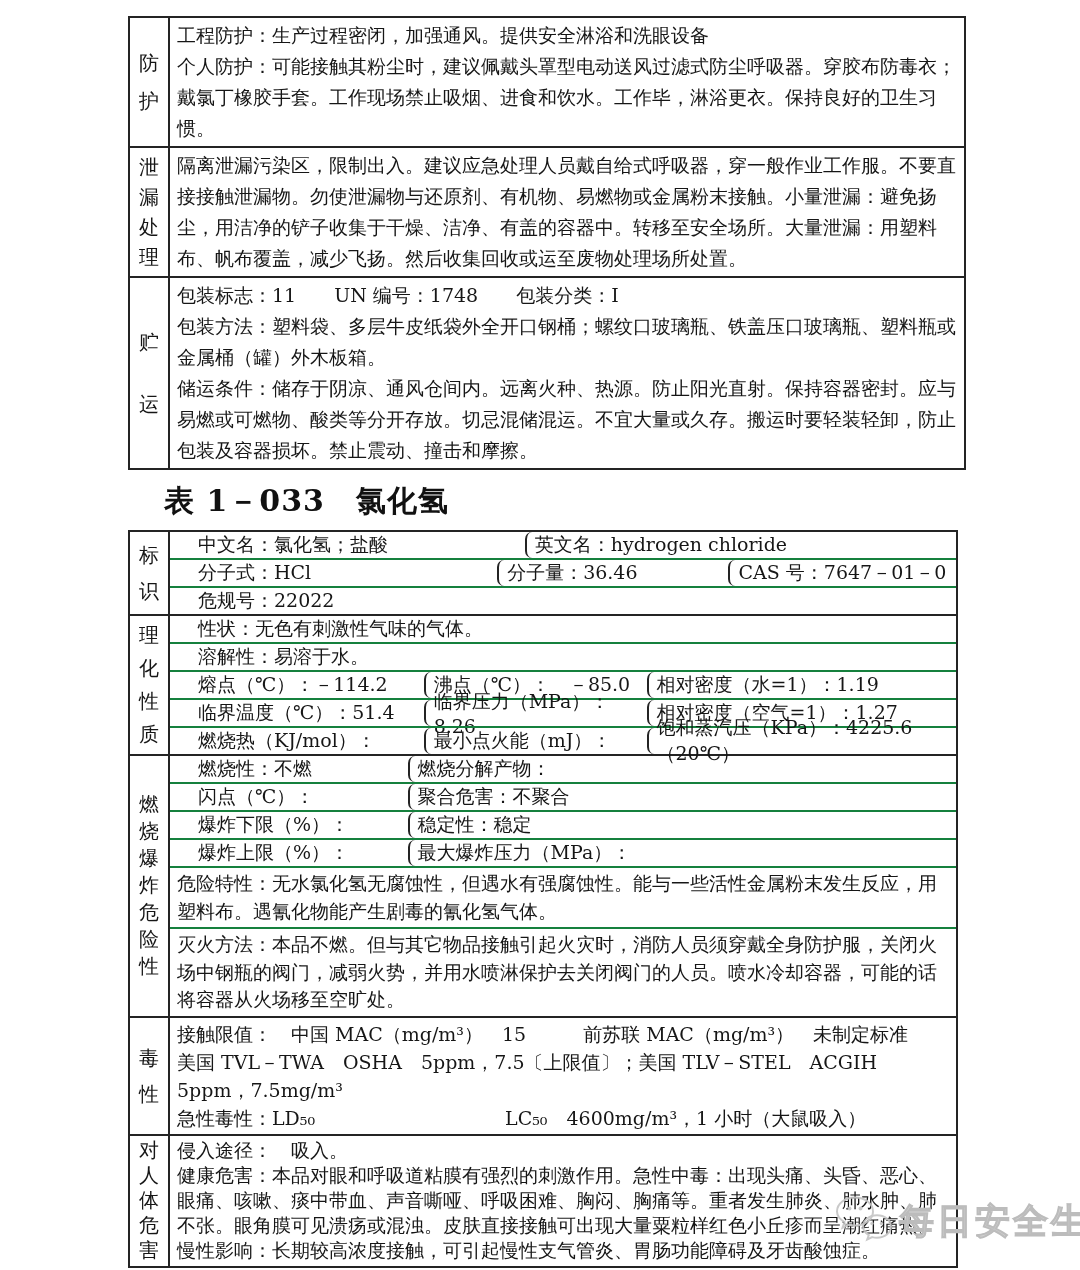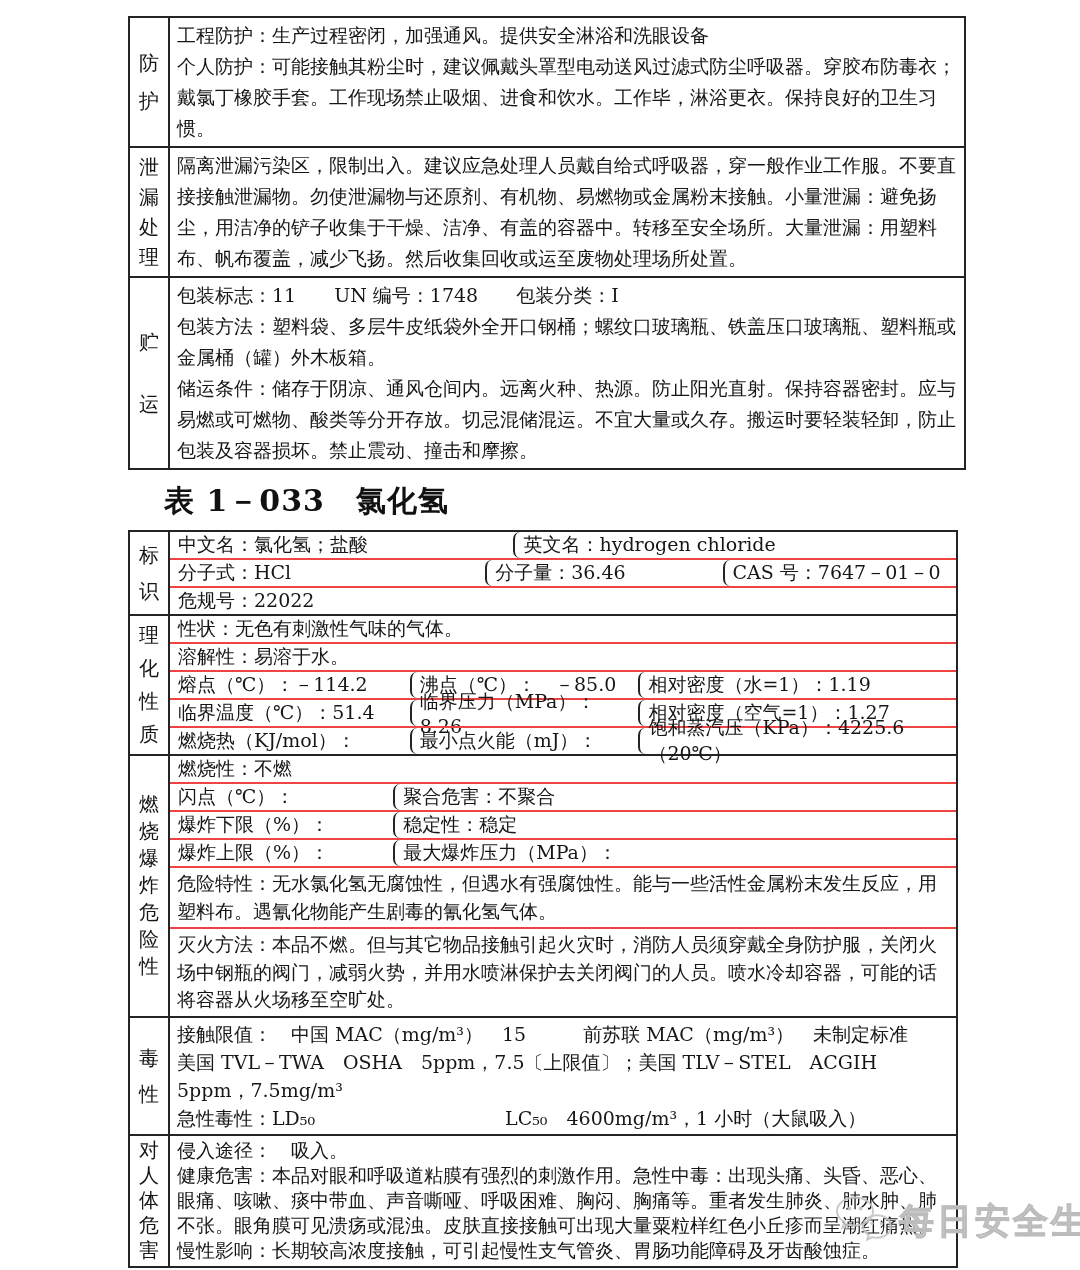--- a/index.html
+++ b/index.html
@@ -25,33 +25,33 @@
   .sec + .sec{border-top:2px solid #242424;}
   .lab{
     flex:0 0 38px;width:38px;
     border-right:2px solid #242424;
     display:flex;align-items:center;justify-content:center;
     text-align:center;white-space:pre-line;
     font-size:20px;
   }
   .rows{flex:1;display:flex;flex-direction:column;min-width:0;}
   .row{display:flex;align-items:stretch;}
-  .row + .row{border-top:2px solid #ef4444;}
+  .row + .row{border-top:2px solid #15803d;}
   .c{
     box-sizing:border-box;
     padding:0 8px;
     display:flex;align-items:center;
     font-size:19px;
     min-width:0;
   }
   .c + .c{border-left:2px solid #242424;border-radius:7px;}
   .c.fill{flex:1;}
   .c.para{display:block;padding:2px 7px;}
   .c.para p{margin:0;line-height:28px;}
-  .r26{height:26px;}
+  .r26{height:26px;padding-left:20px;}
   
   .w-cn{flex:0 0 43.7%;}
   .w-f1{flex:0 0 40.1%;}
   .w-f2{flex:0 0 30.2%;}
   .w-p1{flex:0 0 30.5%;border-radius:11px;}
   .w-p2{flex:0 0 29.1%;}
   .w-b1{flex:0 0 28.4%;border-radius:12px;}
   
   .tbl.top{width:838px;}
   .tbl.top .c.para p{line-height:31px;}
@@ -195,20 +195,21 @@
         <div class="lab" style="line-height:27px">燃
 烧
 爆
 炸
 危
 险
 性</div>
         <div class="rows">
           <div class="row r26">
             <div class="c w-b1">燃烧性：不燃</div>
+            <div class="c fill">燃烧分解产物：</div>
           </div>
           <div class="row r26">
             <div class="c w-b1">闪点（℃）：</div>
             <div class="c fill">聚合危害：不聚合</div>
           </div>
           <div class="row r26">
             <div class="c w-b1">爆炸下限（%）：</div>
             <div class="c fill">稳定性：稳定</div>
           </div>
           <div class="row r26">

